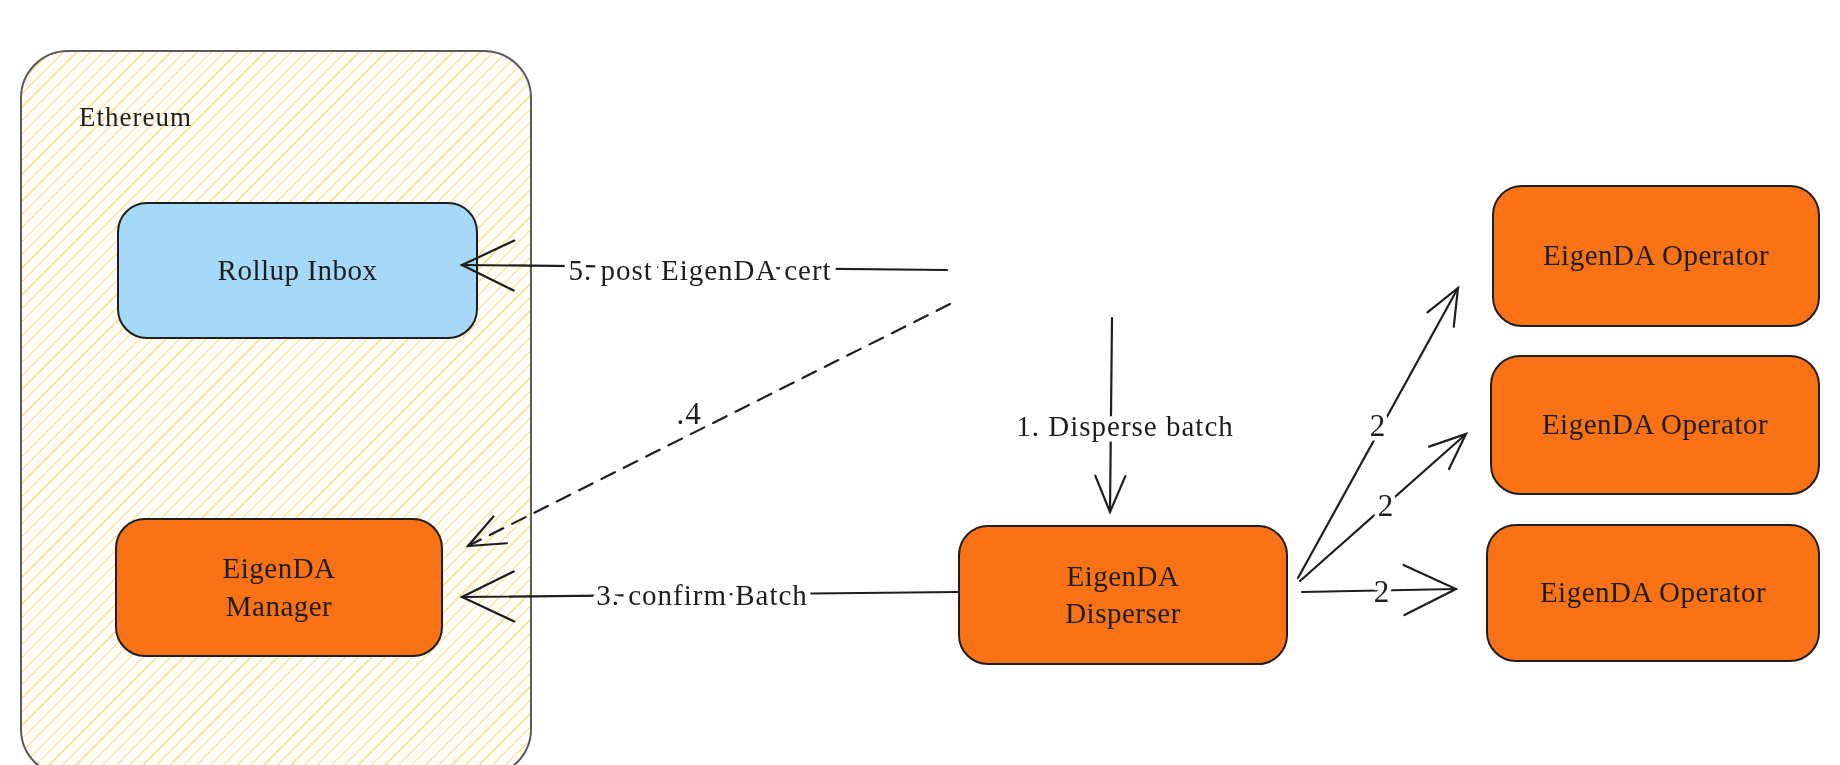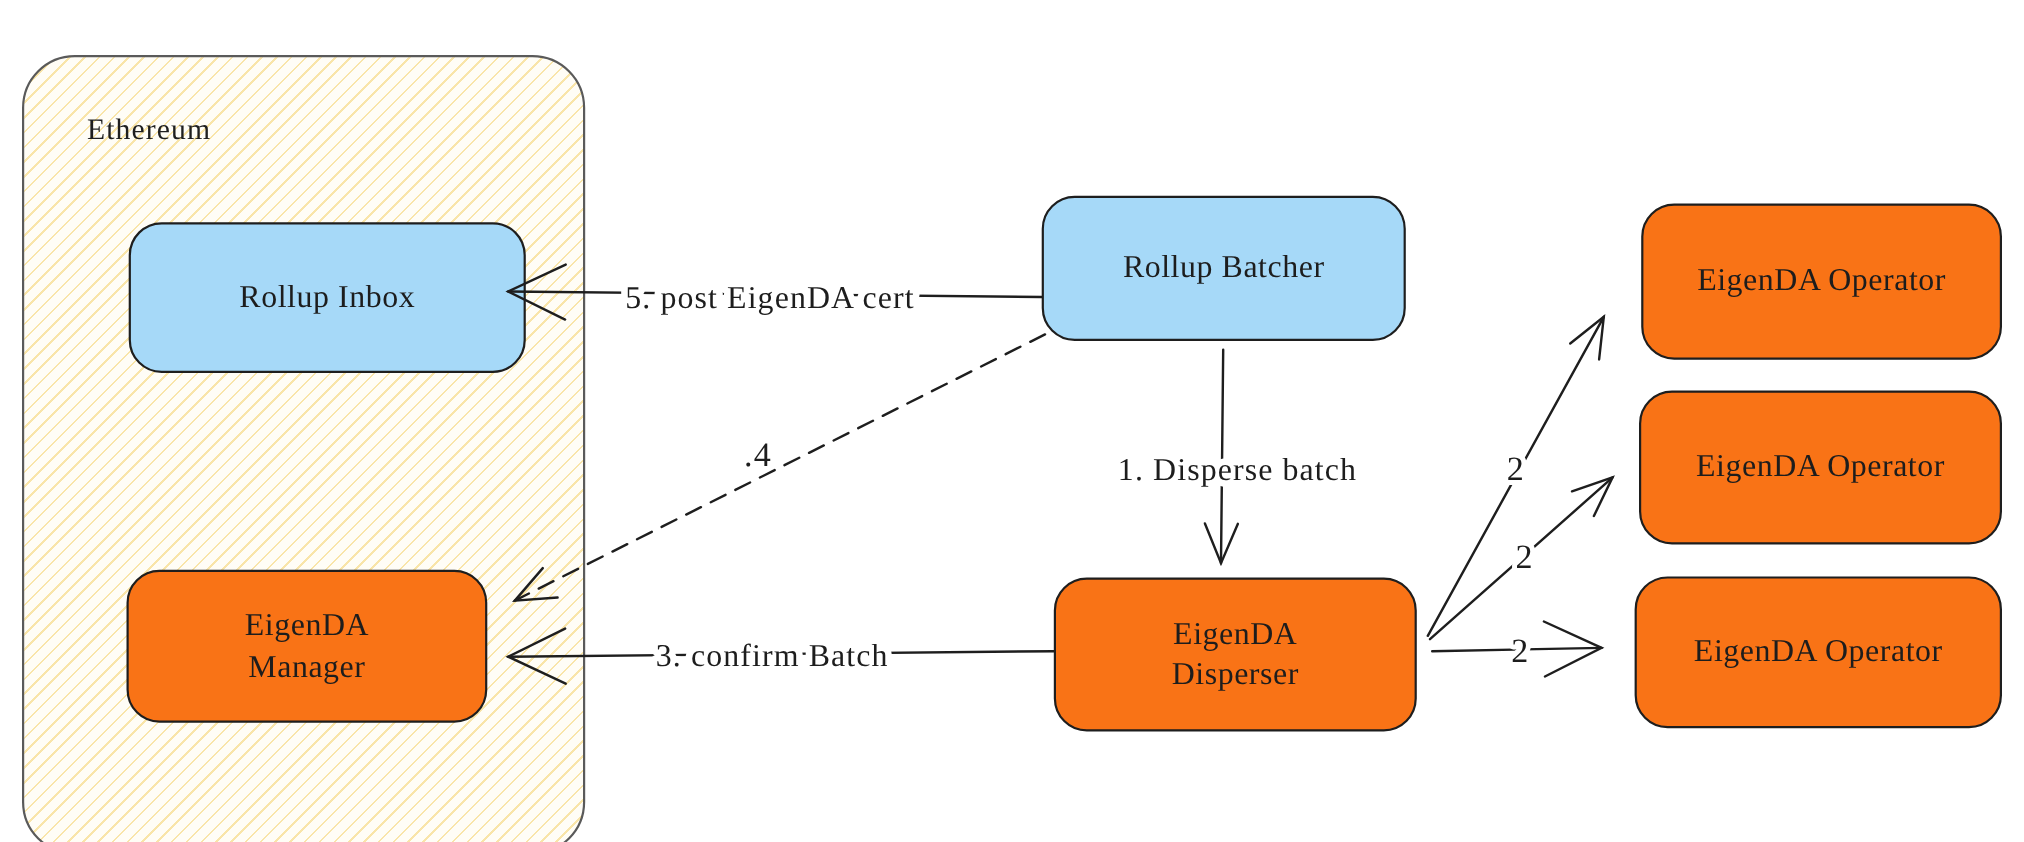--- a/index.html
+++ b/index.html
@@ -54,23 +54,20 @@
     <div class="group-label">Ethereum</div>
   </div>
 
   <div class="node blue inbox">
     <span>Rollup Inbox</span>
   </div>
   <div class="node green manager">
     <span>EigenDA
 Manager</span>
   </div>
-  <div class="node blue batcher">
-    <span>Rollup Batcher</span>
-  </div>
   <div class="node green disperser">
     <span>EigenDA
 Disperser</span>
   </div>
   <div class="node green op1">
     <span>EigenDA Operator</span>
   </div>
   <div class="node green op2">
     <span>EigenDA Operator</span>
   </div>

